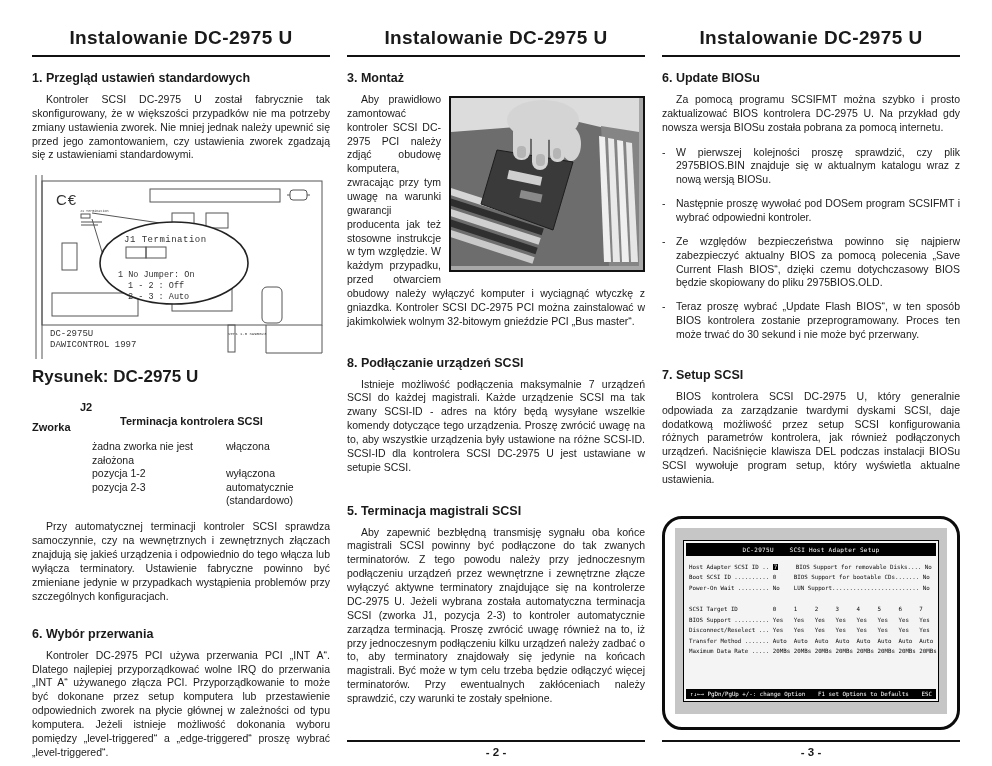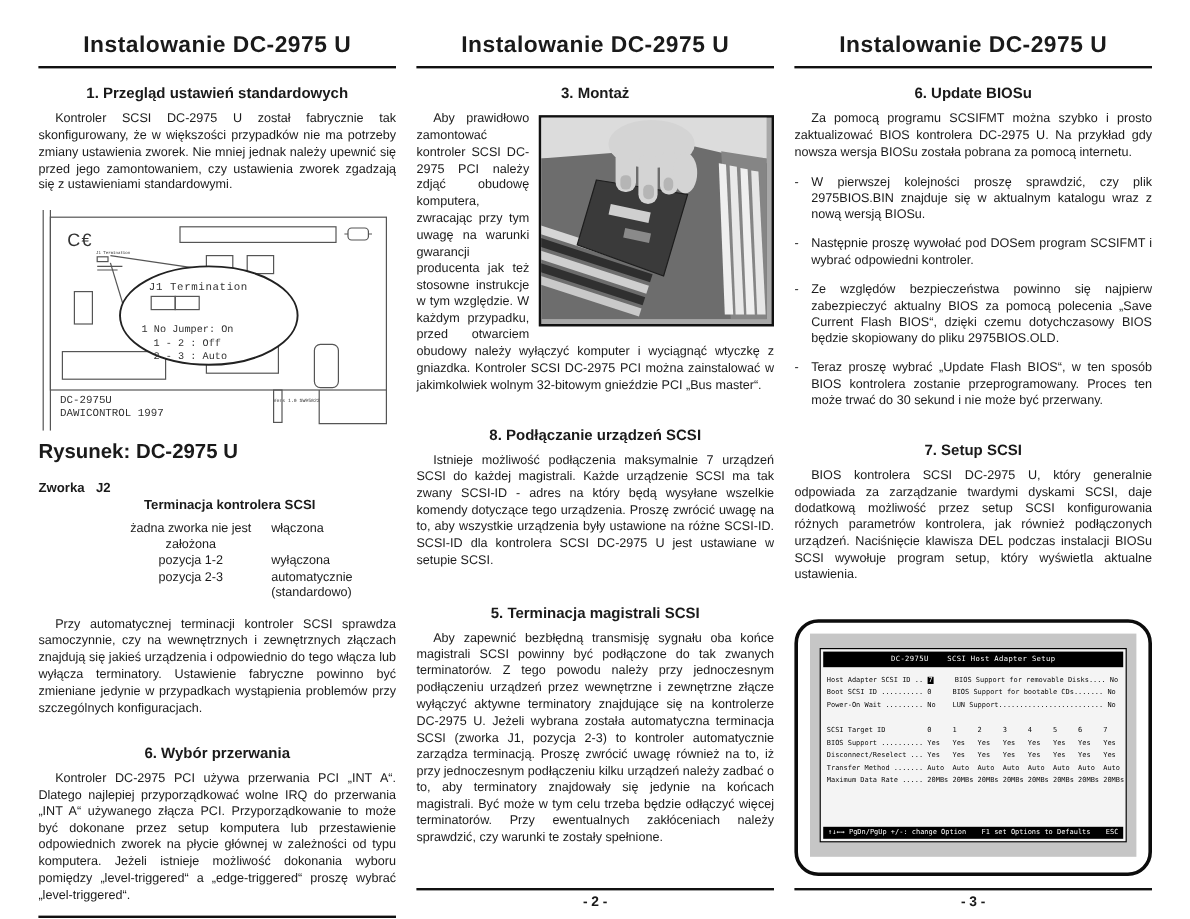--- a/index.html
+++ b/index.html
@@ -3,33 +3,33 @@
 <meta charset="utf-8">
 <style>
   html,body{margin:0;padding:0;background:#fff;}
   body{width:992px;height:766px;overflow:hidden;
        font-family:"Liberation Sans",sans-serif;color:#1a1a1a;}
   .page{box-sizing:border-box;display:flex;gap:17px;padding:24px 32px 0;height:766px;}
   .col{width:298px;display:flex;flex-direction:column;box-sizing:border-box;}
 
   .col-header{font-size:19px;font-weight:bold;text-align:center;letter-spacing:.4px;
               margin:0;padding:3px 0 6px;border-bottom:2.5px solid #111;}
-  .sec-title{font-size:12.5px;font-weight:bold;margin:14px 0 8px;text-align:center;}
+  .sec-title{font-size:12.5px;font-weight:bold;margin:14px 0 8px;}
   p.body{font-size:10.5px;line-height:1.32;text-align:justify;margin:0 0 9px;text-indent:14px;}
 
   .fig{margin:4px 0 2px;}
   .fig svg{display:block;}
   .fig-caption{font-size:17px;font-weight:bold;margin:6px 0 2px;}
 
   .jt{margin:12px 0 4px;}
   .jt-head{display:flex;font-size:11px;font-weight:bold;margin-bottom:7px;}
-  .jt-c1{width:48px;} .jt-c2{width:40px;} .jt-c3{flex:1;margin-top:14px;}
+  .jt-c1{width:48px;margin-top:20px;} .jt-c2{width:40px;} .jt-c3{flex:1;margin-top:14px;}
   .jt-rows{margin-left:60px;font-size:10.5px;line-height:1.28;}
   .jt-row{display:flex;}
-  .jt-setting{flex:1;text-align:center;} .jt-result{width:104px;}
+  .jt-setting{flex:1;} .jt-result{width:104px;}
 
   .bullets{margin:2px 0 0;}
   .bullet{display:flex;font-size:10.5px;line-height:1.32;margin:0 0 10px;}
   .bullet .dash{width:14px;flex:none;}
   .bullet .bt{flex:1;text-align:justify;}
 
   .photo-float{float:right;width:192px;height:172px;border:2px solid #111;
                margin:3px 0 5px 8px;background:#a8a8a8;}
   .clearer{clear:both;height:0;}
 

